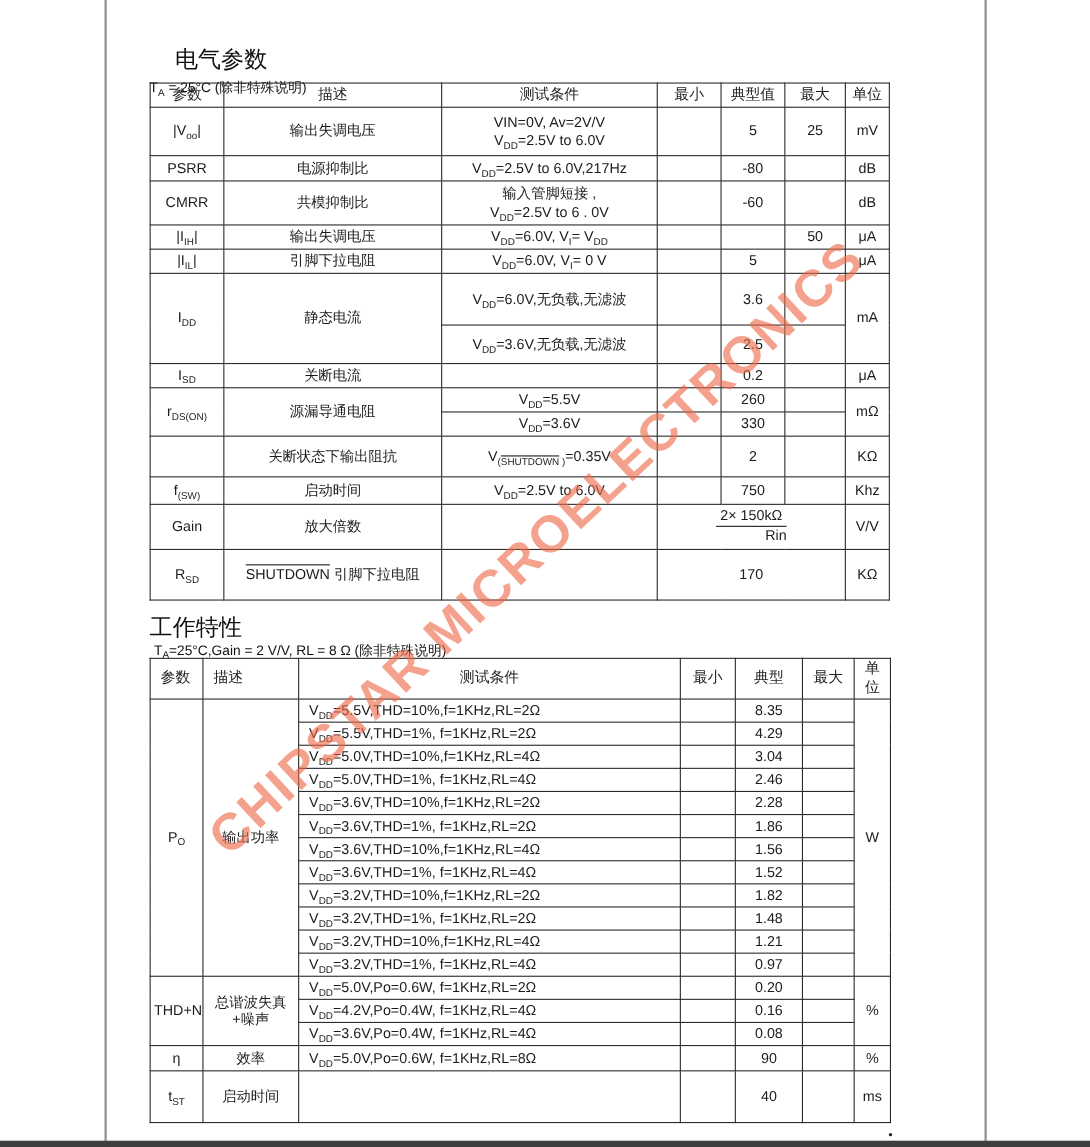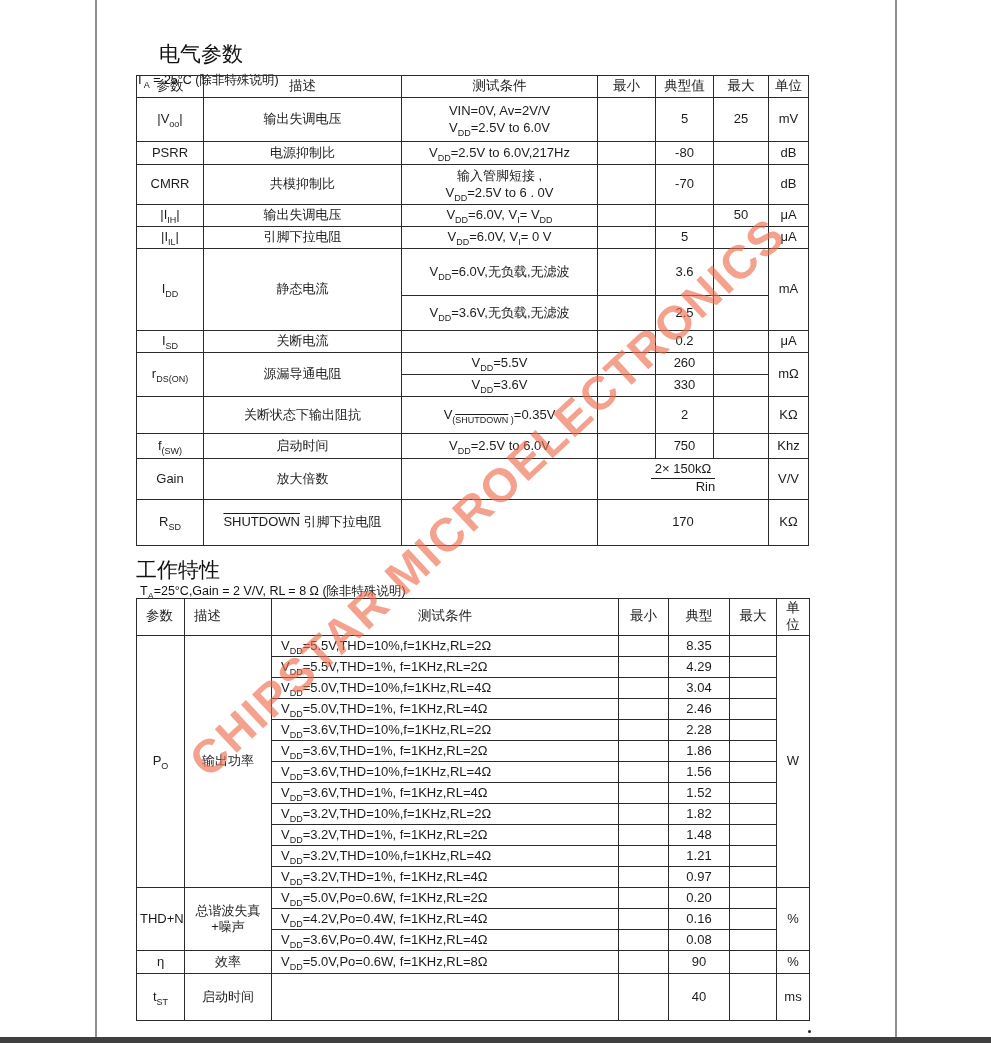--- a/index.html
+++ b/index.html
@@ -87,21 +87,21 @@
     <td></td>
     <td>-80</td>
     <td></td>
     <td>dB</td>
   </tr>
   <tr style="height:40px">
     <td>CMRR</td>
     <td>共模抑制比</td>
     <td>输入管脚短接 ,<br>V<sub>DD</sub>=2.5V to 6 . 0V</td>
     <td></td>
-    <td>-70</td>
+    <td>-60</td>
     <td></td>
     <td>dB</td>
   </tr>
   <tr style="height:22px">
     <td>|I<sub>IH</sub>|</td>
     <td>输出失调电压</td>
     <td>V<sub>DD</sub>=6.0V, V<sub>I</sub>= V<sub>DD</sub></td>
     <td></td>
     <td></td>
     <td>50</td>

